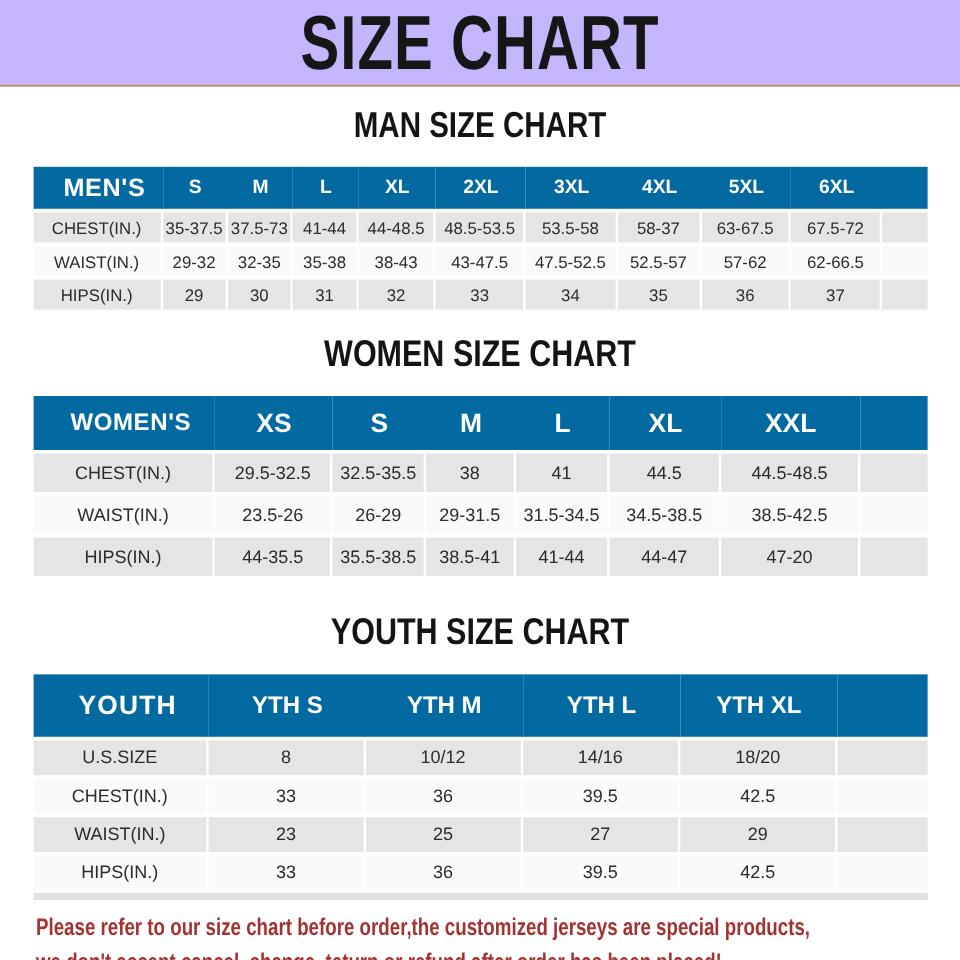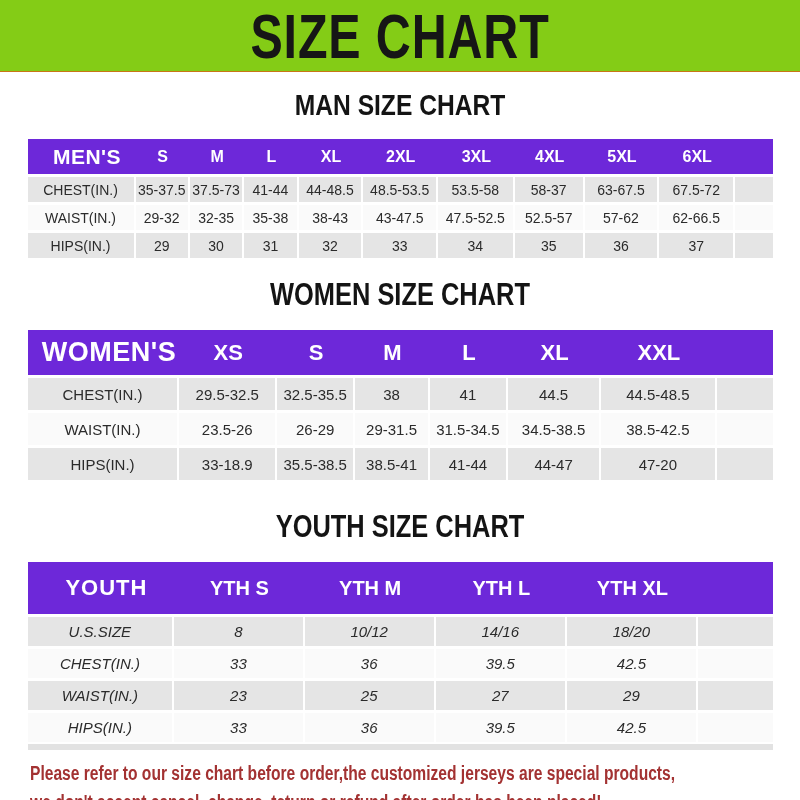--- a/index.html
+++ b/index.html
@@ -9,21 +9,21 @@
     height: 800px;
     overflow: hidden;
     background: #ffffff;
     font-family: "Liberation Sans", sans-serif;
   }
 
   
   .banner {
     width: 800px;
     height: 71px;
-    background: #84cc16;
+    background: #c4b5fd;
     display: flex;
     align-items: center;
     justify-content: center;
     border-bottom: 1px solid #c87715;
   }
   .banner-title {
     font-size: 57px;
     font-weight: bold;
     color: #161616;
     letter-spacing: 1px;
@@ -45,51 +45,51 @@
 
   
   table.size-table {
     width: 745px;
     margin: 14px auto 0 auto;
     border-collapse: separate;
     border-spacing: 0 3px;
     table-layout: fixed;
   }
   table.size-table th {
-    background: #6d28d9;
+    background: #0369a1;
     color: #ffffff;
     font-weight: bold;
     text-align: center;
     overflow: visible;
     white-space: nowrap;
   }
   th.h-label {
     text-align: left;
     padding-left: 12px;
     font-size: 21px;
     letter-spacing: 0.5px;
   }
   #men-table   th { height: 33px; font-size: 16px; }
   #women-table th { height: 43px; font-size: 22px; }
   #youth-table th { height: 50px; font-size: 20px; }
   #men-table   th.h-label { font-size: 21px; }
-  #women-table th.h-label { font-size: 27px; }
+  #women-table th.h-label { font-size: 20px; }
   #youth-table th.h-label { font-size: 22px; letter-spacing: 1px; }
 
   table.size-table td {
     text-align: center;
     color: #2b2b2b;
     white-space: nowrap;
     overflow: visible;
     border-right: 2px solid #ffffff;
   }
   table.size-table td:last-child { border-right: none; }
   #men-table   td { height: 23px; font-size: 14px; }
   #women-table td { height: 30px; font-size: 15px; }
-  #youth-table td { height: 27px; font-size: 15px; font-style: italic; }
+  #youth-table td { height: 27px; font-size: 15px; }
 
   tr.row-gray  td { background: #E5E5E5; }
   tr.row-white td { background: #FAFAFA; }
 
   
   .table-foot-strip {
     width: 745px;
     height: 6px;
     background: #E2E2E2;
     margin: -1px auto 0 auto;
@@ -232,21 +232,21 @@
         <td>23.5-26</td>
         <td>26-29</td>
         <td>29-31.5</td>
         <td>31.5-34.5</td>
         <td>34.5-38.5</td>
         <td>38.5-42.5</td>
         <td></td>
       </tr>
       <tr class="row-gray">
         <td>HIPS(IN.)</td>
-        <td>33-18.9</td>
+        <td>44-35.5</td>
         <td>35.5-38.5</td>
         <td>38.5-41</td>
         <td>41-44</td>
         <td>44-47</td>
         <td>47-20</td>
         <td></td>
       </tr>
     </tbody>
   </table>
 

